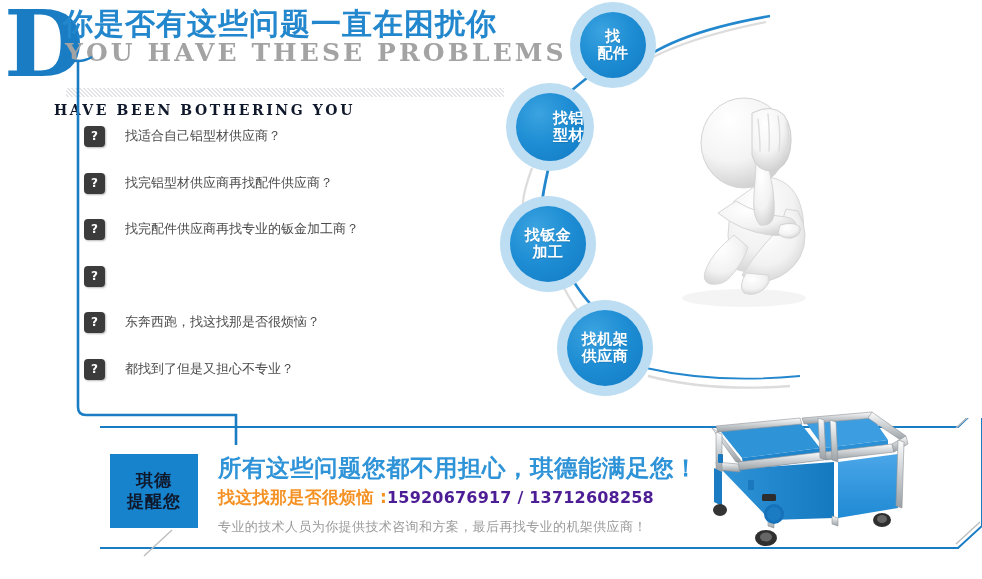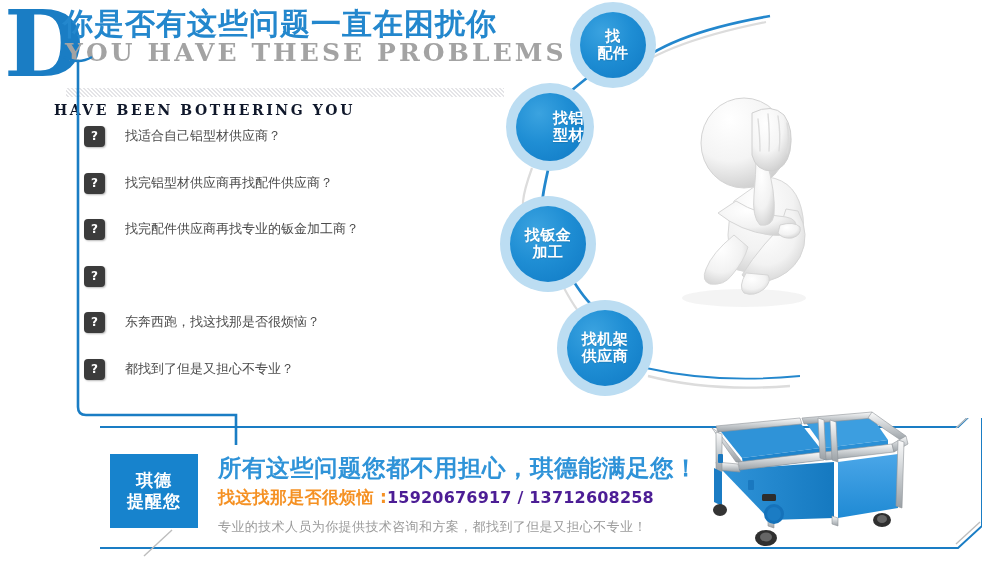--- a/index.html
+++ b/index.html
@@ -91,21 +91,21 @@
 
   
   .banner{position:absolute;left:100px;top:418px;width:882px;height:140px;}
   .badge{
     position:absolute;left:10px;top:36px;
     width:88px;height:74px;background:#1783cd;
     display:flex;flex-direction:column;
     align-items:center;justify-content:center;
   }
   .badge span{
-    color:#ffffff;font-size:17px;font-weight:700;
+    color:#0f172a;font-size:17px;font-weight:700;
     line-height:1.25;letter-spacing:1px;
     font-family:"DejaVu Sans","Liberation Sans",sans-serif;
   }
   .bn-l1{
     position:absolute;left:118px;top:34px;
     font-size:23.5px;font-weight:700;color:#2f93d8;
     letter-spacing:.5px;white-space:nowrap;
   }
   .bn-l2{
     position:absolute;left:118px;top:68px;
@@ -266,21 +266,21 @@
       <span>琪德</span>
       <span>提醒您</span>
     </div>
 
     <div class="bn-l1">所有这些问题您都不用担心，琪德能满足您！</div>
 
     <div class="bn-l2">
       <span class="a">找这找那是否很烦恼 :</span><span class="b">15920676917 / 13712608258</span>
     </div>
 
-    <div class="bn-l3">专业的技术人员为你提供技术咨询和方案，都找到了但是又担心不专业！</div>
+    <div class="bn-l3">专业的技术人员为你提供技术咨询和方案，最后再找专业的机架供应商！</div>
 
     <svg class="product" viewBox="0 0 300 148">
       <defs>
         <linearGradient id="alu" x1="0" y1="0" x2="0" y2="1">
           <stop offset="0%" stop-color="#fbfbfb"></stop>
           <stop offset="45%" stop-color="#cfd3d6"></stop>
           <stop offset="100%" stop-color="#9aa0a5"></stop>
         </linearGradient>
         <linearGradient id="blue1" x1="0" y1="0" x2="0" y2="1">
           <stop offset="0%" stop-color="#4aa6e8"></stop>

